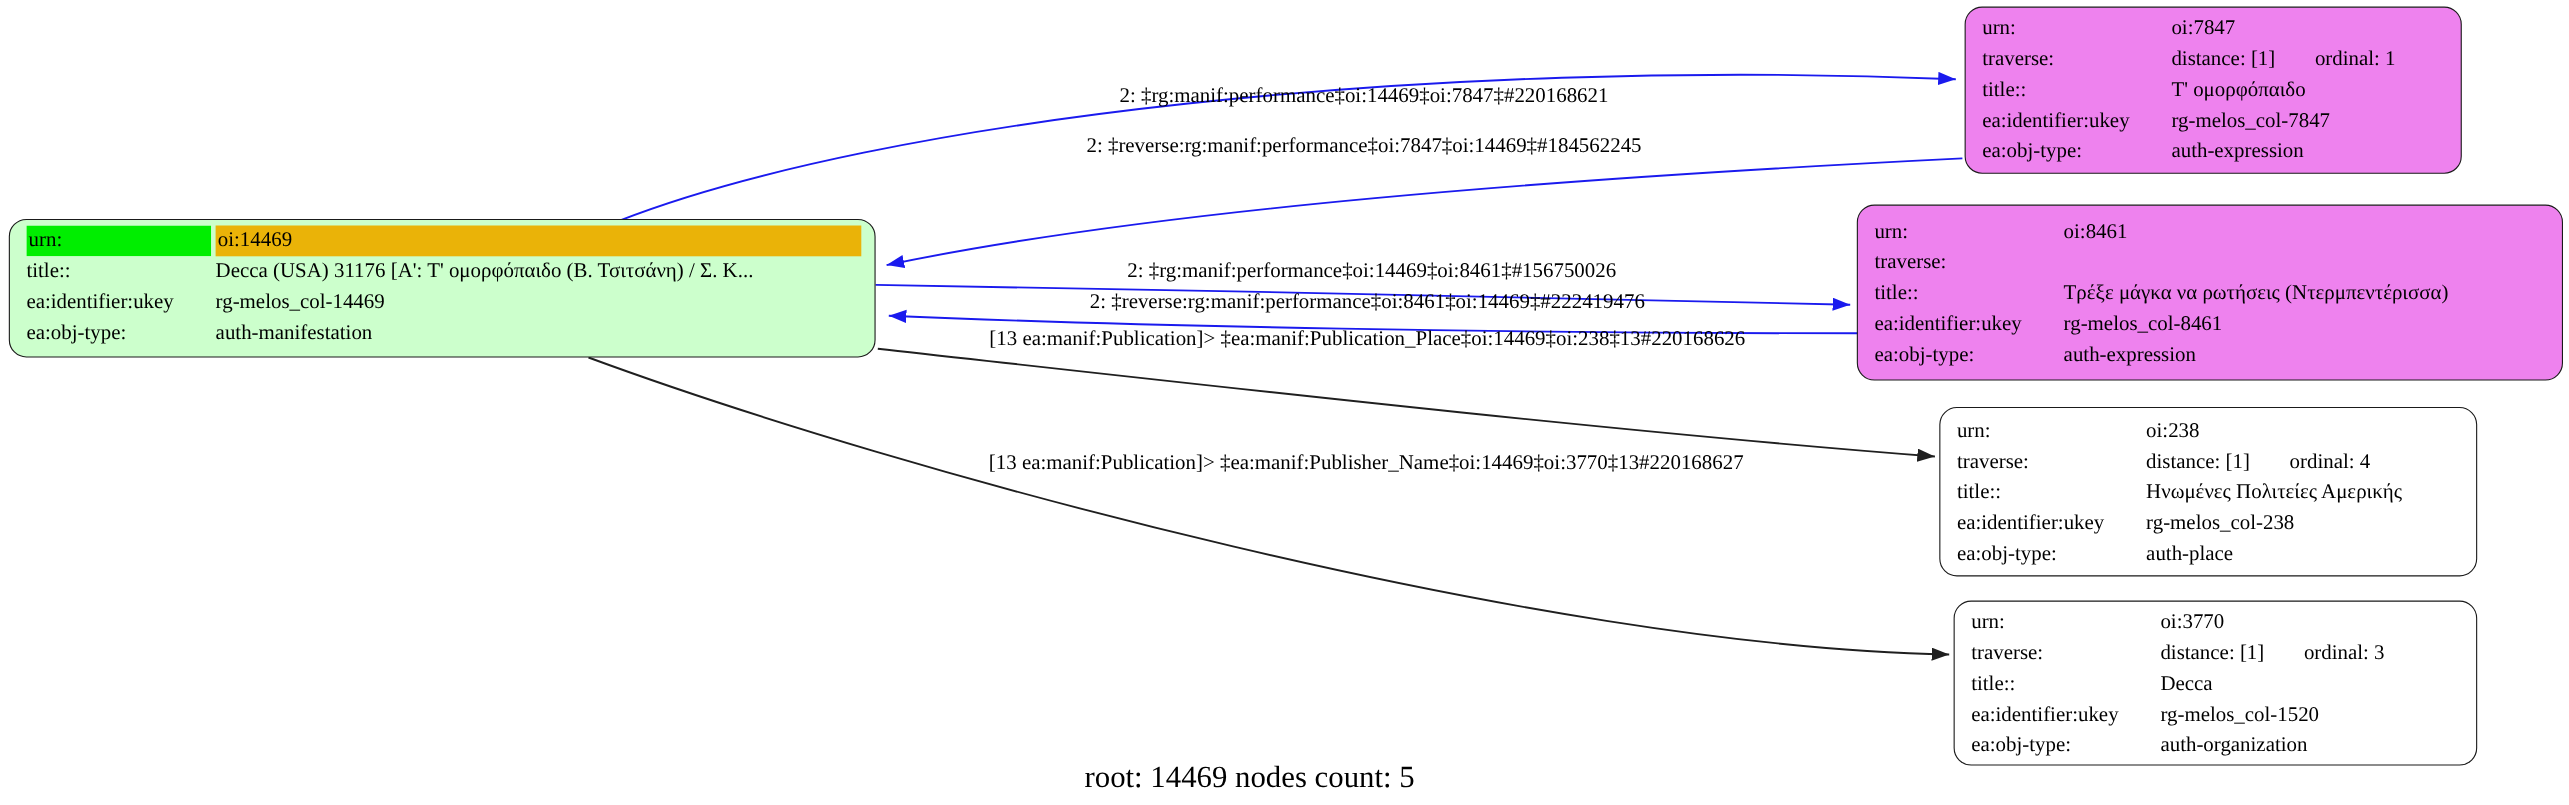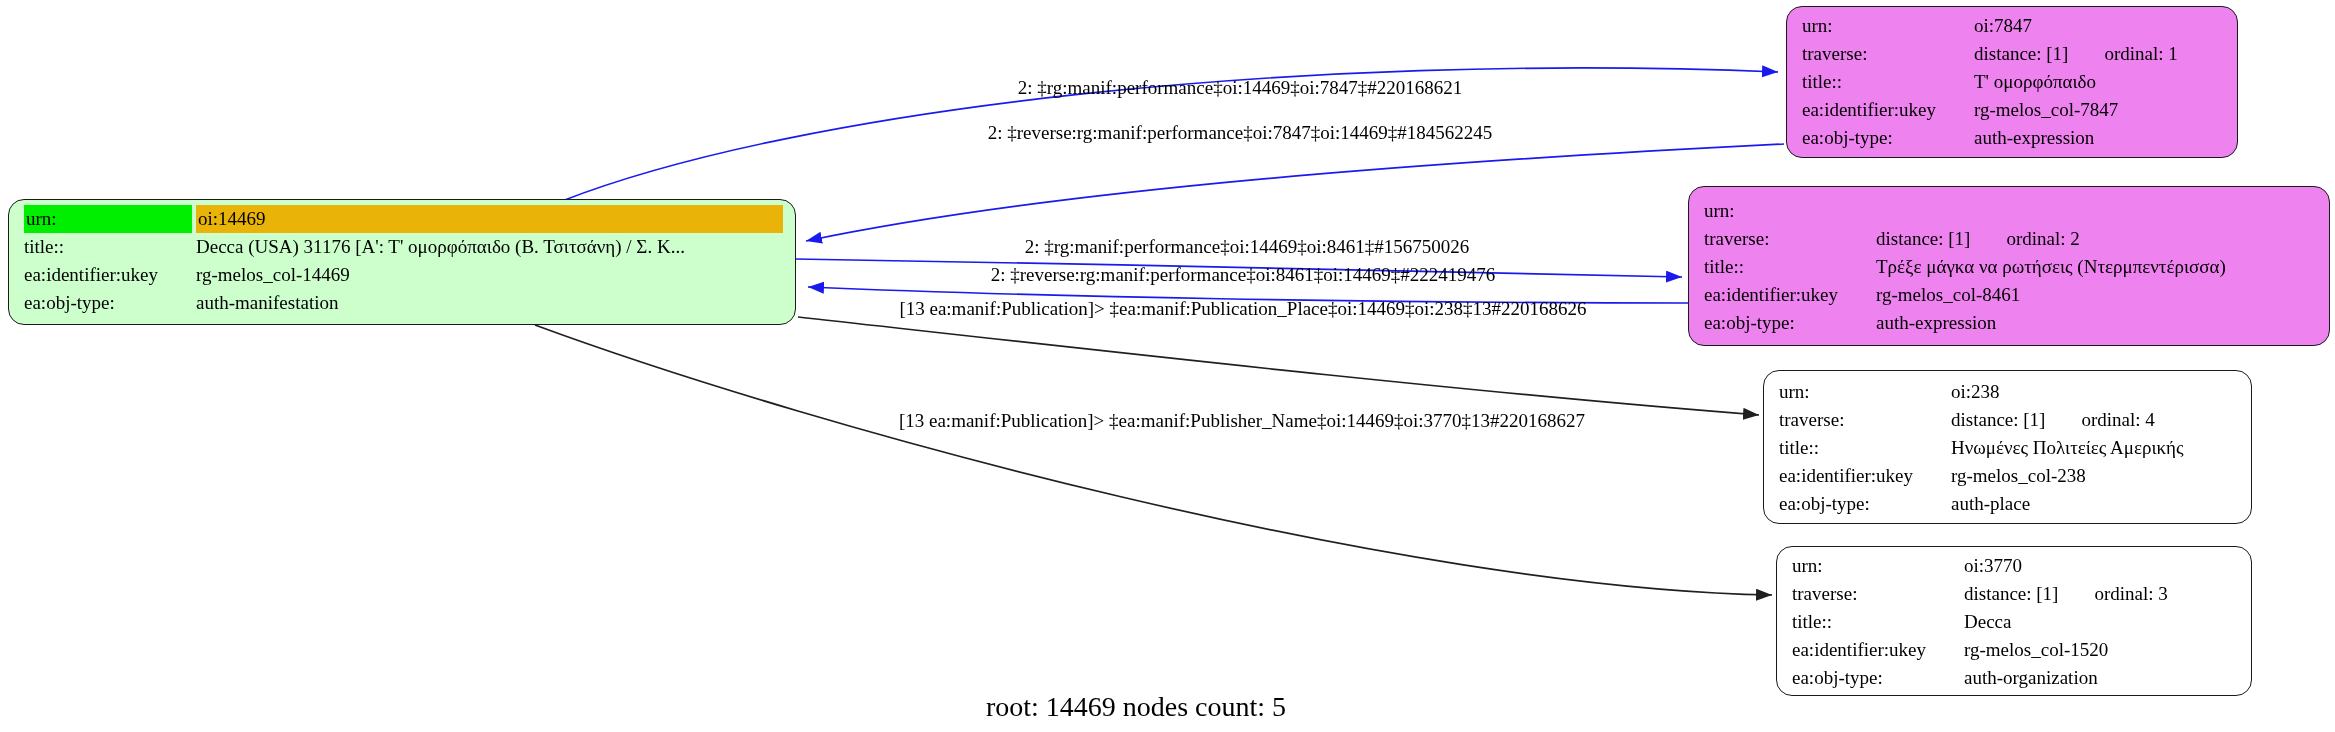--- a/index.html
+++ b/index.html
@@ -123,24 +123,24 @@
     </div>
     <div class="row">
       <span class="k">ea:obj-type:</span>
       <span class="v">auth-expression</span>
     </div>
   </div>
 
   <div class="node" style="left: 1688px; top: 186px; width: 642px; height: 160px; padding-top: 10px; background-color: rgb(238, 130, 238);">
     <div class="row">
       <span class="k">urn:</span>
-    </div>
-    <div class="row">
-      <span class="k">traverse:</span>
-      <span class="v"><span>distance: [1]</span><span class="ord">ordinal: 2</span></span>
+      <span class="v">oi:8461</span>
+    </div>
+    <div class="row">
+      <span class="k">traverse:</span>
     </div>
     <div class="row">
       <span class="k">title::</span>
       <span class="v">Τρέξε μάγκα να ρωτήσεις (Ντερμπεντέρισσα)</span>
     </div>
     <div class="row">
       <span class="k">ea:identifier:ukey</span>
       <span class="v">rg-melos_col-8461</span>
     </div>
     <div class="row">

